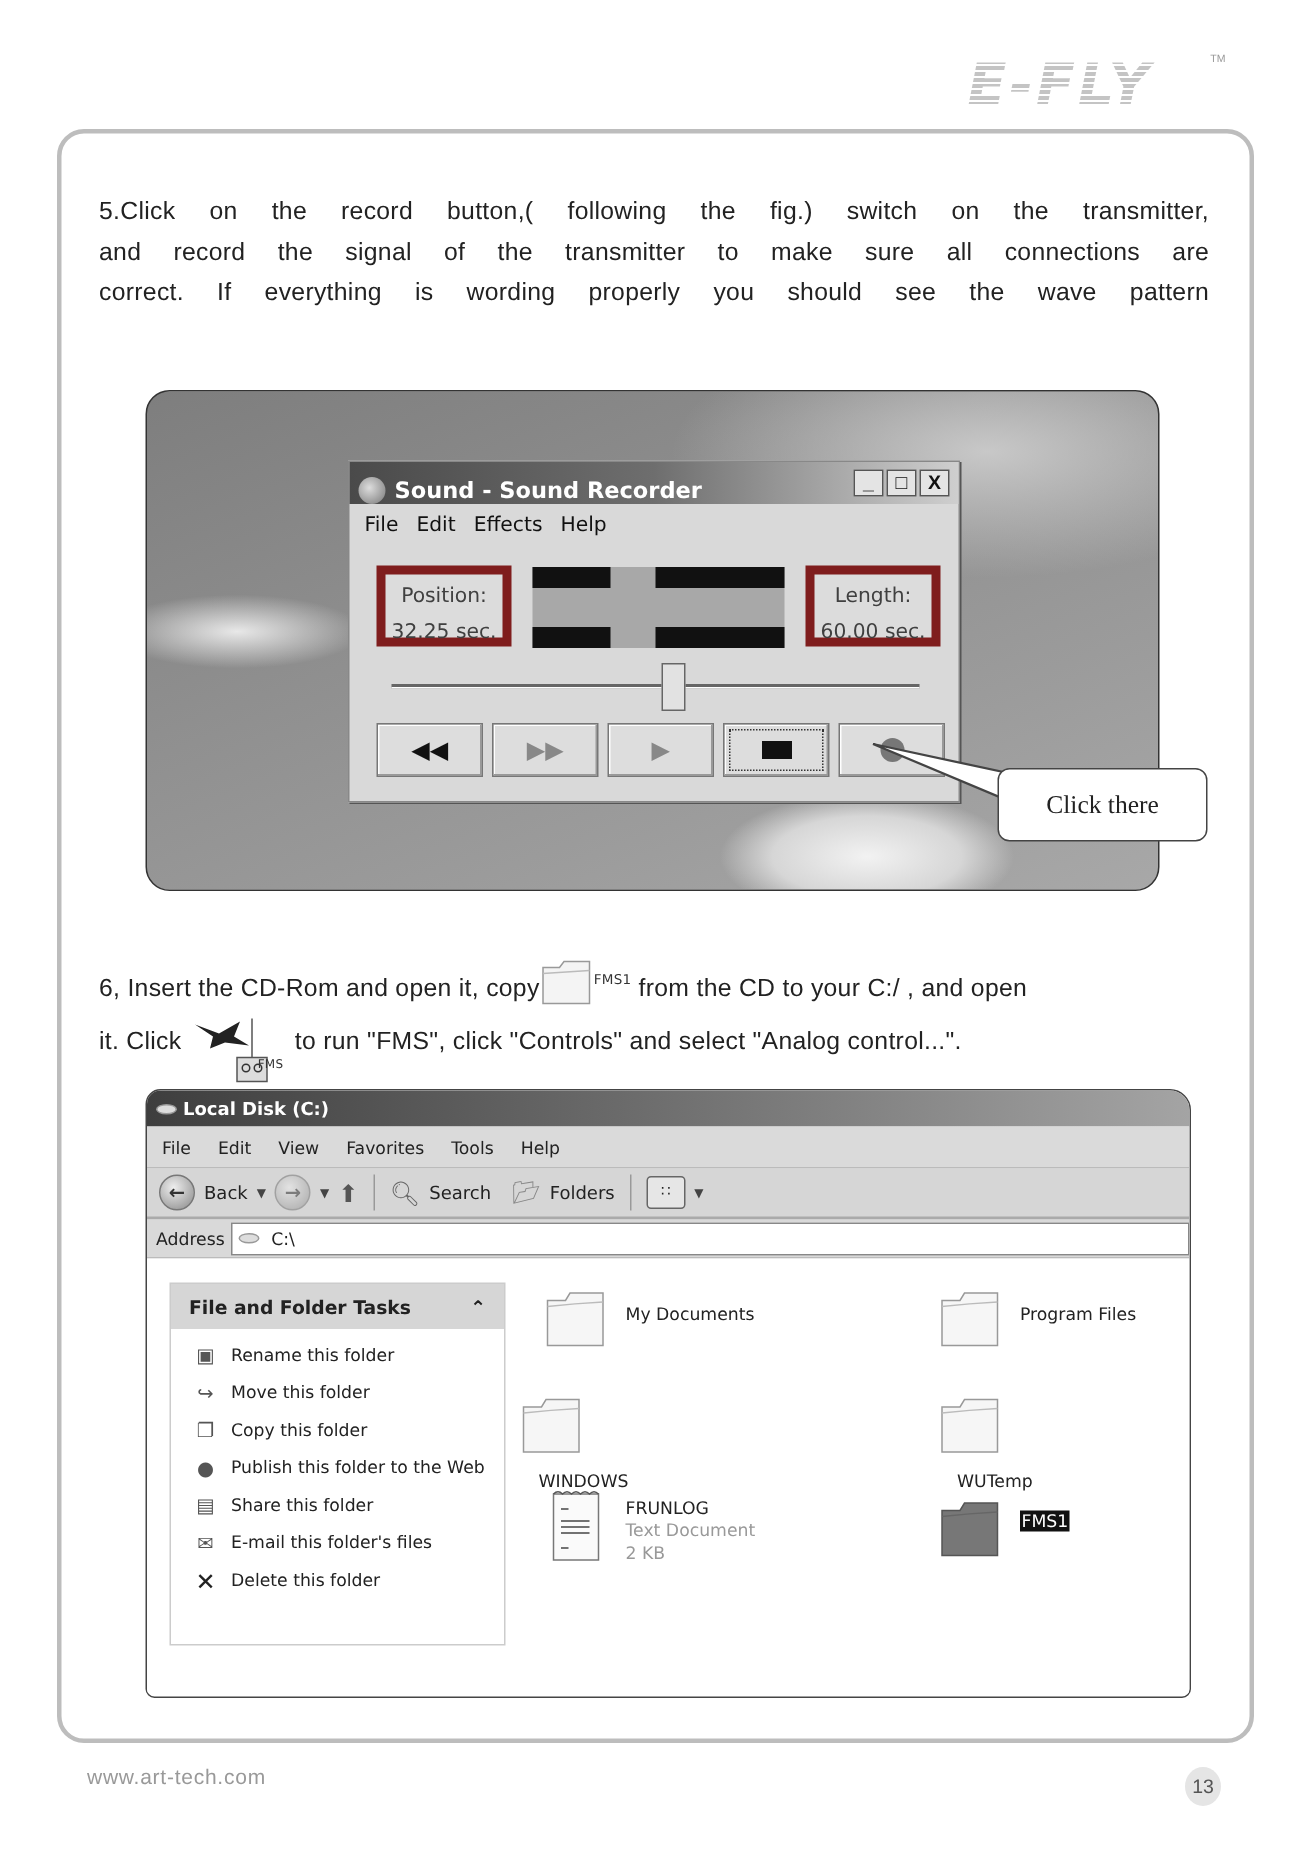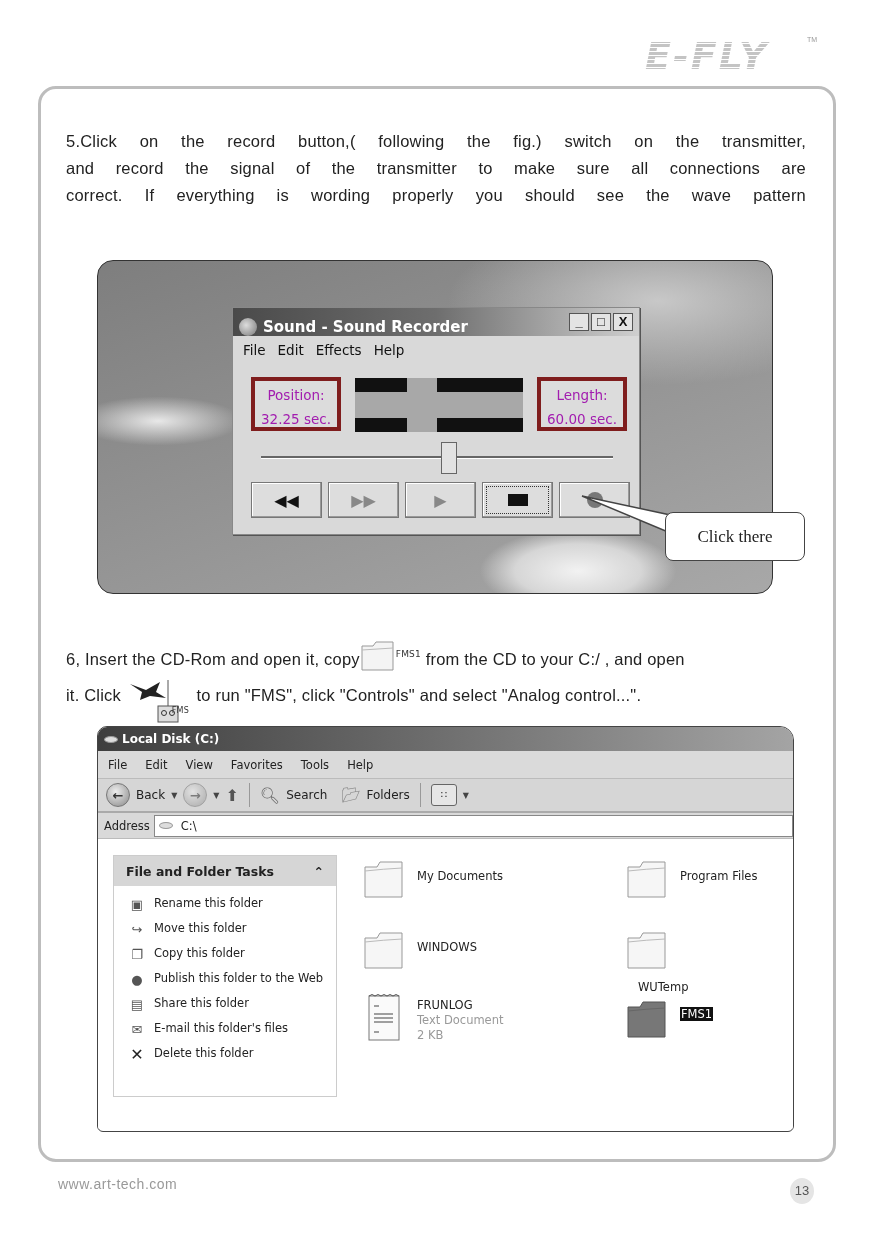--- a/index.html
+++ b/index.html
@@ -23,21 +23,21 @@
                 radial-gradient(ellipse 120px 35px at 60px 160px, #e8e8e8 0%, transparent 70%),
                 radial-gradient(ellipse 300px 120px at 560px 40px, #c8c8c8 0%, transparent 70%),
                 linear-gradient(160deg, #7e7e7e 0%, #8f8f8f 40%, #9b9b9b 70%, #a8a8a8 100%); }
   .sr-window { position: absolute; left: 232px; top: 307px; width: 408px; height: 228px; background: #d9d9d9; border: 1px solid #888; box-shadow: 1px 1px 0 #555; }
   .sr-title { height: 28px; background: linear-gradient(90deg, #4a4a4a 0%, #6e6e6e 50%, #cfcfcf 100%); display: flex; align-items: flex-end; padding-left: 6px; }
   .sr-title .ico { width: 18px; height: 18px; border-radius: 50%; background: radial-gradient(circle at 40% 40%, #ddd, #777); margin-right: 6px; }
   .sr-title .ttl { color: #fff; font-family: "DejaVu Sans", sans-serif; font-weight: bold; font-size: 15px; }
   .sr-ctrls { position: absolute; right: 6px; top: 5px; display: flex; gap: 2px; }
   .sr-ctrls span { width: 20px; height: 18px; background: #e4e4e4; border: 1px solid #555; font-size: 13px; font-weight: bold; text-align: center; line-height: 16px; color: #111; }
   .sr-menu { display: flex; gap: 12px; padding: 6px 10px; font-family: "DejaVu Sans", sans-serif; font-size: 13.5px; color: #111; }
-  .sr-box { position: absolute; top: 69px; width: 90px; height: 54px; border: 4px solid #7f1d1d; background: #dcdcdc; text-align: center; font-family: "DejaVu Sans", sans-serif; font-size: 13.5px; line-height: 24px; color: #a21caf; padding-top: 2px; }
+  .sr-box { position: absolute; top: 69px; width: 90px; height: 54px; border: 6px solid #7f1d1d; background: #dcdcdc; text-align: center; font-family: "DejaVu Sans", sans-serif; font-size: 13.5px; line-height: 24px; color: #404040; padding-top: 2px; }
   .sr-pos { left: 18px; }
   .sr-len { left: 304px; }
   .sr-wave { position: absolute; left: 122px; top: 70px; width: 168px; height: 54px; background: #a8a8a8; }
   .sr-wave .b { position: absolute; background: #111; height: 14px; }
   .sr-slider-track { position: absolute; left: 28px; top: 148px; width: 352px; height: 3px; background: #666; border-bottom: 1px solid #fff; }
   .sr-slider-thumb { position: absolute; left: 208px; top: 134px; width: 16px; height: 32px; background: #e2e2e2; border: 1px solid #666; }
   .sr-btns { position: absolute; left: 18px; top: 174px; display: flex; gap: 6px; }
   .sr-btn { width: 71px; height: 36px; background: #dddddd; border: 1px solid #777; box-shadow: inset -1px -1px 0 #999, inset 1px 1px 0 #fff; display: flex; align-items: center; justify-content: center; font-size: 16px; color: #111; }
   .sr-btn.dim { color: #888; }
   .sr-btn .stop { width: 20px; height: 12px; background: #111; }
@@ -253,21 +253,21 @@
         </svg>
       <div class="name" style="margin-top:10px;">My Documents</div>
     </div>
     <div class="file-item" style="left:528px;top:20px;">
       <svg class="fold" viewBox="0 0 42 40">
           <path d="M2 8 L14 8 L17 3 L39 3 L39 38 L2 38 Z" fill="#f6f6f6" stroke="#999"></path>
           <path d="M2 12 Q20 10 39 9" stroke="#bbb" fill="none"></path>
         </svg>
       <div class="name" style="margin-top:10px;">Program Files</div>
     </div>
-    <div class="file-item" style="left:265px;top:91px;">
+    <div class="file-item" style="left:249px;top:91px;flex-direction:column;">
       <svg class="fold" viewBox="0 0 42 40">
           <path d="M2 8 L14 8 L17 3 L39 3 L39 38 L2 38 Z" fill="#f6f6f6" stroke="#999"></path>
           <path d="M2 12 Q20 10 39 9" stroke="#bbb" fill="none"></path>
         </svg>
       <div class="name" style="margin-top:10px;">WINDOWS</div>
     </div>
     <div class="file-item" style="left:528px;top:91px;flex-direction:column;">
       <svg class="fold" viewBox="0 0 42 40">
           <path d="M2 8 L14 8 L17 3 L39 3 L39 38 L2 38 Z" fill="#f6f6f6" stroke="#999"></path>
           <path d="M2 12 Q20 10 39 9" stroke="#bbb" fill="none"></path>

